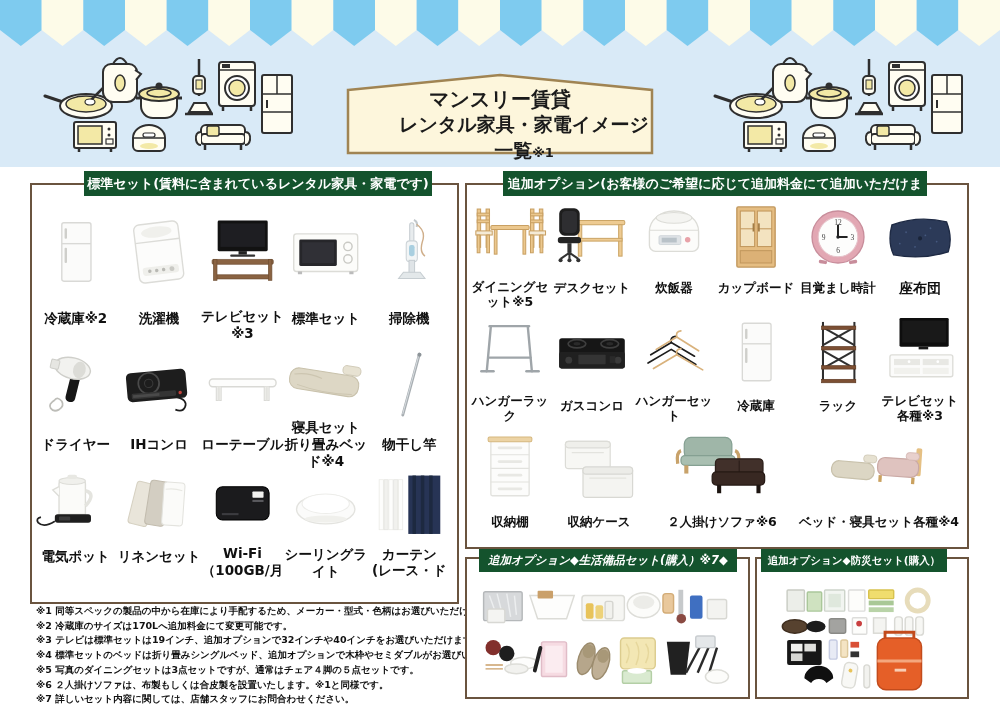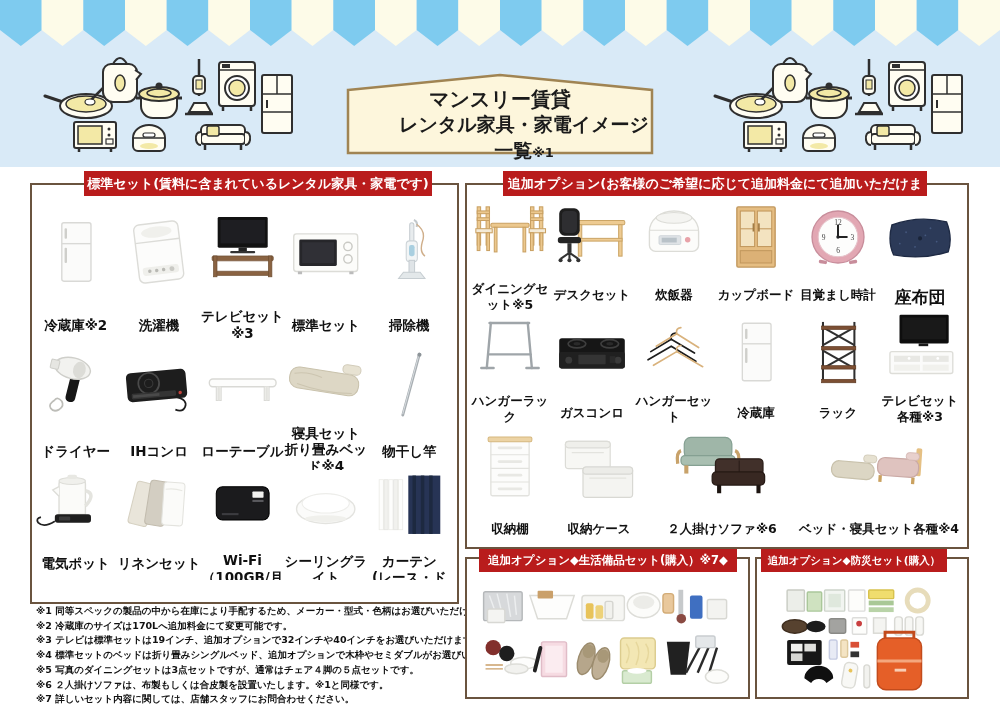--- a/index.html
+++ b/index.html
@@ -9,28 +9,28 @@
   .awning{position:absolute;left:0;top:0;width:1000px;height:48px;}
   .deco{position:absolute;width:266px;height:110px;}
   .deco .dico{position:absolute;}
   .titlebox{position:absolute;left:345px;top:72px;width:310px;height:84px;}
   .titlebox svg{position:absolute;left:0;top:0;}
   .title-text{position:absolute;left:0;top:14px;width:310px;text-align:center;color:#1a1a1a;}
   .title-l1{font-size:20px;font-weight:700;line-height:1.3;}
   .title-l2{font-size:19px;font-weight:700;line-height:1.35;margin-left:48px;}
   .title-note{font-size:13px;font-weight:700;}
   .secbox{position:absolute;background:#fff;border:2px solid #6a543f;}
-  .sechead{position:absolute;background:#b91c1c;color:#fff;font-weight:700;text-align:center;z-index:5;}
+  .sechead{position:absolute;background:#14532d;color:#fff;font-weight:700;text-align:center;z-index:5;}
   .h-main{font-size:13px;line-height:25px;height:25px;}
   .h-small{line-height:23px;height:23px;}
   .grid{position:absolute;display:grid;}
   .cell{display:flex;flex-direction:column;align-items:center;justify-content:flex-start;overflow:hidden;}
   .cell .img{width:100%;display:flex;align-items:flex-start;justify-content:center;}
   .cell .img svg{height:100%;width:100%;}
-  .cell .lbl{font-size:13px;font-weight:700;color:#111;text-align:center;white-space:pre-line;line-height:1.25;margin-top:13px;}
+  .cell .lbl{font-size:13px;font-weight:700;color:#111;text-align:center;white-space:pre-line;line-height:1.25;margin-top:6px;}
   .footnotes{position:absolute;left:36px;top:604px;width:424px;color:#111;}
   .footnote{font-size:9.5px;font-weight:700;line-height:1.55;white-space:nowrap;}
   .collage{position:absolute;left:6px;right:6px;top:24px;bottom:4px;display:flex;align-items:center;justify-content:center;}
   .collage svg{max-width:100%;max-height:100%;}
 </style>
 </head>
 <body>
 
 <div class="page">
   <div class="band"></div>
@@ -525,21 +525,21 @@
                 <circle cx="40" cy="42" r="1.3"></circle>
                 <circle cx="76" cy="38" r="1.3"></circle>
                 <circle cx="52" cy="64" r="1.3"></circle>
                 <circle cx="84" cy="58" r="1.3"></circle>
                 <circle cx="30" cy="58" r="1.3"></circle>
                 <circle cx="68" cy="48" r="1.3"></circle>
               </g>
             </g>
           </svg>
         </div>
-        <div class="lbl" style="font-size:17px">座布団</div>
+        <div class="lbl" style="font-size:14px">座布団</div>
       </div>
     </div>
   <div class="grid" id="opt-row1" style="left:469px;top:312px;width:492px;grid-template-columns:repeat(6,1fr);grid-template-rows:112px;">
       <div class="cell">
         <div class="img" style="height:80px">
           <svg viewBox="0 0 120 100" preserveAspectRatio="xMidYMid meet">
             <g stroke="#9fa5a9" stroke-width="3.5" fill="none" stroke-linecap="round">
               <path d="M30 16 h58"></path>
               <path d="M32 16 l-6 66"></path>
               <path d="M86 16 l6 66"></path>
@@ -761,21 +761,21 @@
               <path d="M232 62 l-16 30"></path>
               <path d="M240 64 l-12 28"></path>
               <path d="M248 66 l-8 26"></path>
             </g>
             <ellipse cx="248" cy="96" rx="12" ry="7" fill="#fcfcfa" stroke="#ddddd8"></ellipse>
             <rect x="226" y="54" width="20" height="12" rx="2" fill="#e4e7e9" stroke="#c9cdd0"></rect>
           </g>
         </svg>
       </div>
   </div>
-  <div class="sechead h-small" style="left:479px;top:549px;width:258px;font-size:11.5px;">追加オプション◆生活備品セット(購入）※7◆</div>
+  <div class="sechead h-small" style="left:479px;top:549px;width:258px;font-size:11.5px;font-style:italic;">追加オプション◆生活備品セット(購入）※7◆</div>
 
   <div class="secbox" style="left:755px;top:557px;width:210px;height:138px;">
     <div class="collage" id="dis-collage">
         <svg viewBox="0 0 200 112" width="192" height="108" preserveAspectRatio="xMidYMid meet">
           <g stroke-width="1.5">
             <rect x="22" y="6" width="18" height="22" rx="1" fill="#eceee9" stroke="#c9ccc4"></rect>
             <rect x="43" y="8" width="15" height="20" rx="1" fill="#cfe2c0" stroke="#aac79a"></rect>
             <rect x="61" y="6" width="21" height="22" rx="1" fill="#f2f5f1" stroke="#cdd4ca"></rect>
             <rect x="65" y="10" width="13" height="14" fill="#dfe8dd"></rect>
             <rect x="86" y="6" width="17" height="22" rx="1" fill="#fdfdfb" stroke="#dddddb"></rect>

